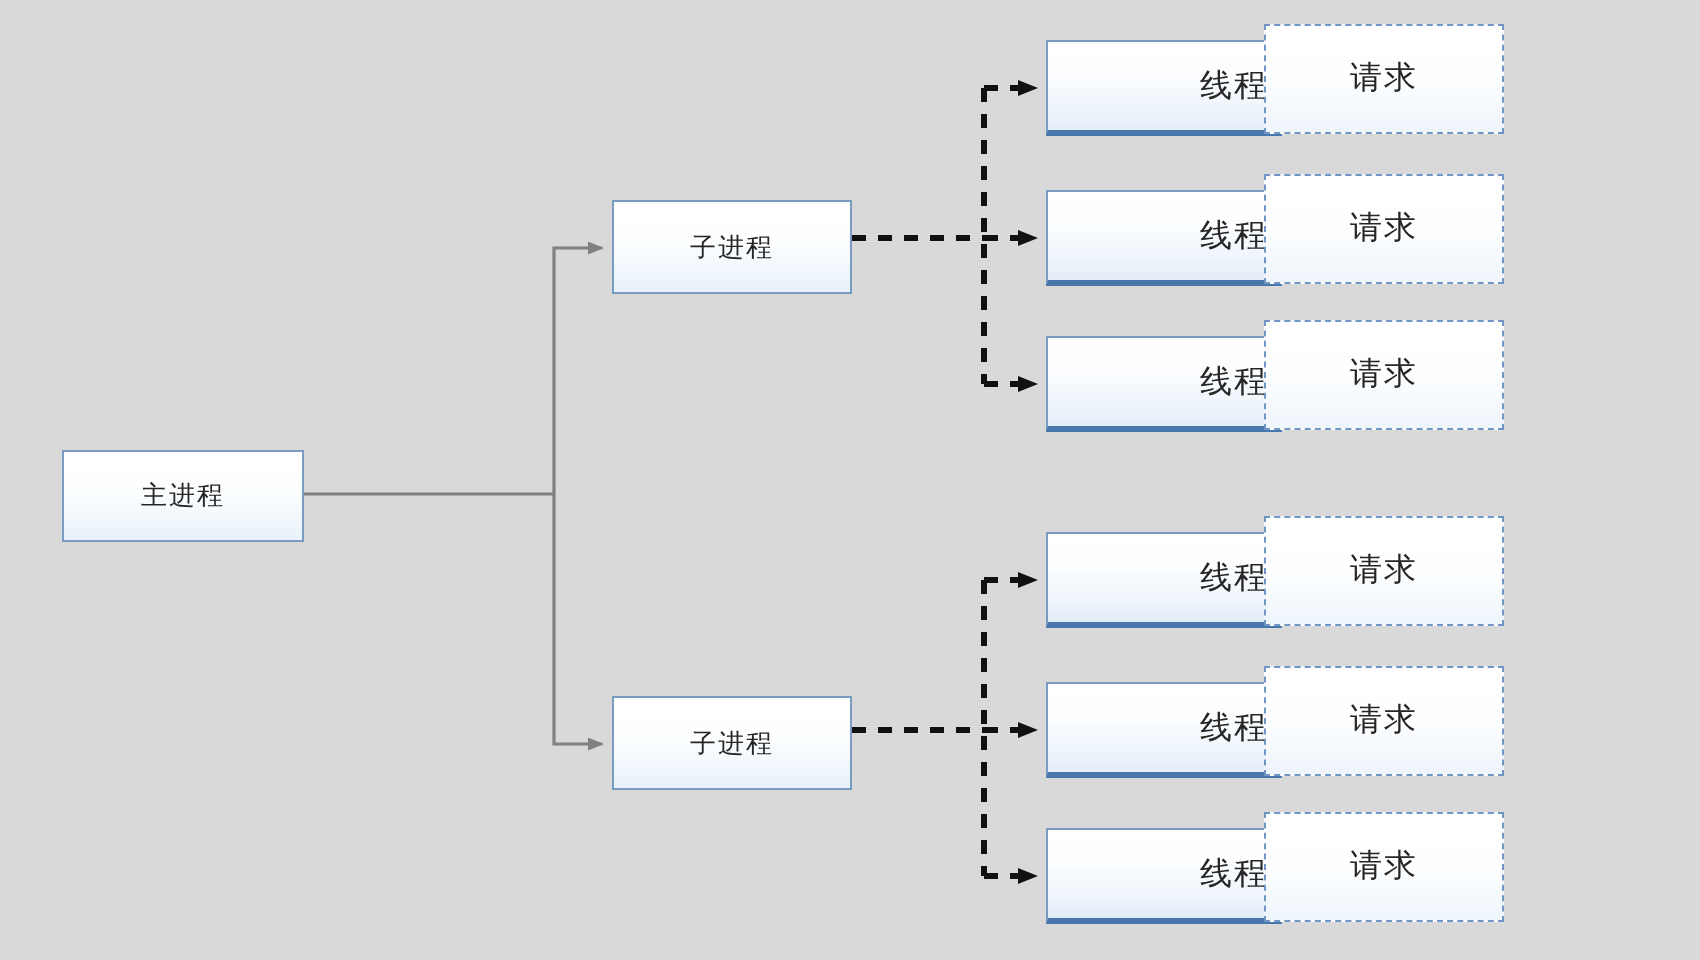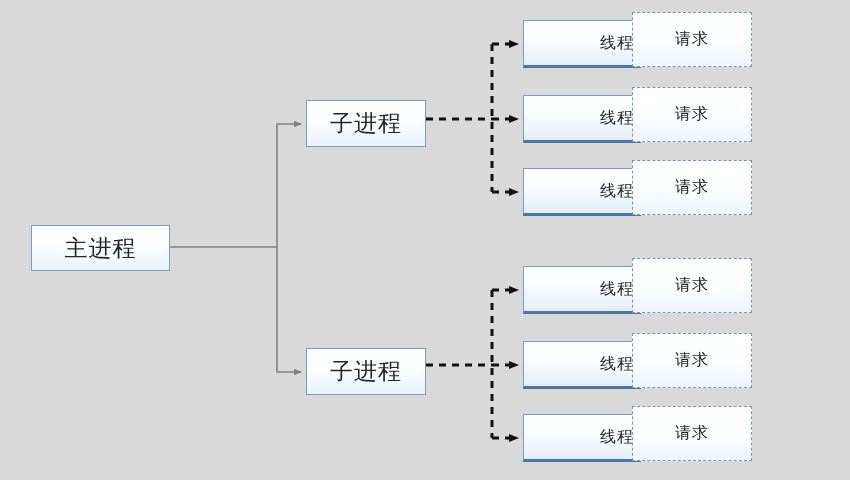--- a/index.html
+++ b/index.html
@@ -32,21 +32,21 @@
     align-items: center;
     justify-content: center;
     color: #262626;
     white-space: nowrap;
   }
 
   
   .proc {
     border: 1px solid #7a9cc2;
     background: linear-gradient(to bottom, #ffffff 0%, #fcfeff 45%, #e8f1f9 100%);
-    font-size: 23px;
+    font-size: 13px;
     letter-spacing: 1px;
   }
 
   
   .thread {
     border: 1px solid #7a9cc2;
     border-bottom: 3px solid #4a77ab;
     background: linear-gradient(to bottom, #ffffff 0%, #fbfdff 40%, #e4eef8 100%);
     font-size: 16px;
     letter-spacing: 1px;
@@ -96,21 +96,21 @@
 
     <g fill="none" stroke="#111111" stroke-width="3" stroke-dasharray="7,6">
       <path d="M426,365 L492,365"></path>
       <path d="M492,290 L492,438"></path>
       <path d="M492,290 L518,290" marker-end="url(#arrowBlack)"></path>
       <path d="M492,365 L518,365" marker-end="url(#arrowBlack)"></path>
       <path d="M492,438 L518,438" marker-end="url(#arrowBlack)"></path>
     </g>
   </svg>
 
-  <div class="node proc" id="main-process" style="left: 31px; top: 225px; width: 139px; height: 46px;">
+  <div class="node proc" id="main-process" style="left: 31px; top: 225px; width: 121px; height: 46px;">
     <span>主进程</span>
   </div>
 
   <div class="node proc" id="child-process-0" style="left: 306px; top: 100px; width: 120px; height: 47px;">
     <span>子进程</span>
   </div>
   <div class="node proc" id="child-process-1" style="left: 306px; top: 348px; width: 120px; height: 47px;">
     <span>子进程</span>
   </div>
 

